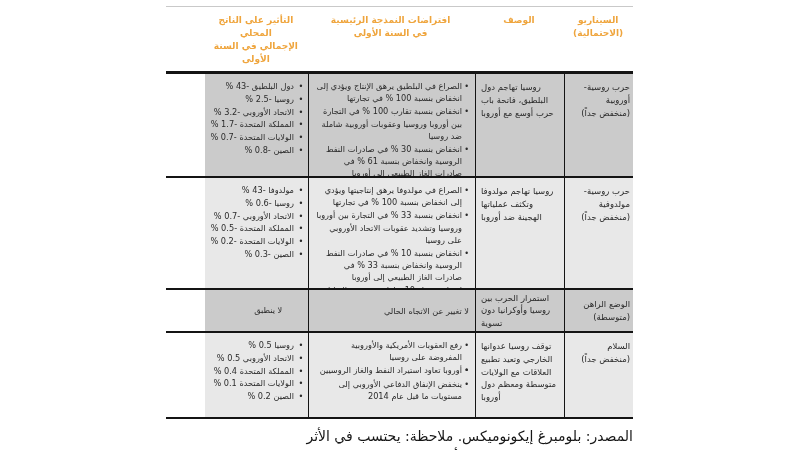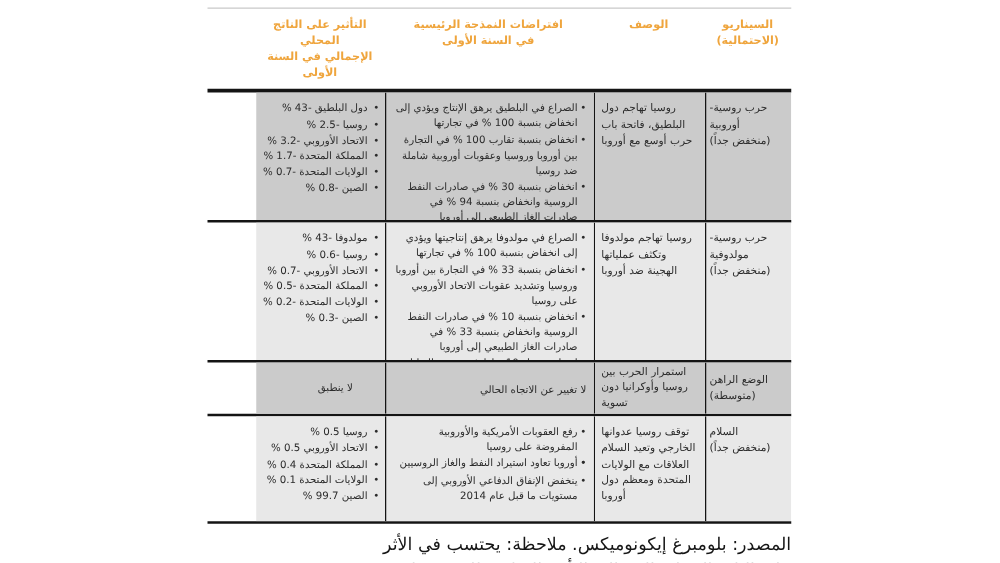--- a/index.html
+++ b/index.html
@@ -23,21 +23,21 @@
 
   
   .trow { display:flex; border-bottom:2px solid #141414; overflow:hidden; }
   .trow:last-of-type { border-bottom:3px solid #141414; }
   .trow .cell { border-left:1px solid #141414; overflow:hidden; }
   .trow .cell:last-child { border-left:none;padding-left:28px; }
   .bg-dark  { background:#cbcbcb; }
   .bg-light { background:#e8e8e8; }
   .r1 { height:104px; } .r2 { height:112px; } .r3 { height:43px; } .r4 { height:86px; }
 
-  .scn { text-align:left; font-size:8.5px; line-height:1.5; padding:7px 3px; }
+  .scn { text-align:right; font-size:8.5px; line-height:1.5; padding:7px 3px; }
   .desc{ text-align:left; font-size:8.5px; line-height:1.5; padding:7px 5px; }
   .asm { font-size:8.2px; line-height:1.48; padding:6px 6px; text-align:right; }
   .imp { font-size:8.2px; line-height:1.55; padding:6px 5px; text-align:right; }
 
   
   .ai { position:relative; padding-right:7px; margin-bottom:1px; }
   .ai .bullet { position:absolute; right:0; top:0; }
   
   .ii { white-space:nowrap; }
   .ii .bullet { margin-left:2px; }
@@ -70,21 +70,21 @@
 
     <div class="trow r1">
       <div class="cell c-scn scn bg-dark">
         <div>حرب روسية-أوروبية</div>
         <div>(منخفض جداً)</div>
       </div>
       <div class="cell c-desc desc bg-dark">روسيا تهاجم دول البلطيق، فاتحة باب حرب أوسع مع أوروبا</div>
       <div class="cell c-asm asm bg-dark">
           <div class="ai"><span class="bullet">•</span> <span>الصراع في البلطيق يرهق الإنتاج ويؤدي إلى انخفاض بنسبة 100 % في تجارتها</span></div>
           <div class="ai"><span class="bullet">•</span> <span>انخفاض بنسبة تقارب 100 % في التجارة بين أوروبا وروسيا وعقوبات أوروبية شاملة ضد روسيا</span></div>
-          <div class="ai"><span class="bullet">•</span> <span>انخفاض بنسبة 30 % في صادرات النفط الروسية وانخفاض بنسبة 94 % في صادرات الغاز الطبيعي إلى أوروبا</span></div>
+          <div class="ai"><span class="bullet">•</span> <span>انخفاض بنسبة 30 % في صادرات النفط الروسية وانخفاض بنسبة 61 % في صادرات الغاز الطبيعي إلى أوروبا</span></div>
           <div class="ai"><span class="bullet">•</span> <span>ارتفاع مؤشر التقلبات (VIX) بمقدار 40 نقطة وتوسع في فروق الائتمان للاقتصادات الأوروبية الرئيسية</span></div>
         </div>
       <div class="cell c-imp imp bg-dark">
           <div class="ii"><span class="bullet">•</span> <span>دول البلطيق -43 %</span></div>
           <div class="ii"><span class="bullet">•</span> <span>روسيا -2.5 %</span></div>
           <div class="ii"><span class="bullet">•</span> <span>الاتحاد الأوروبي -3.2 %</span></div>
           <div class="ii"><span class="bullet">•</span> <span>المملكة المتحدة -1.7 %</span></div>
           <div class="ii"><span class="bullet">•</span> <span>الولايات المتحدة -0.7 %</span></div>
           <div class="ii"><span class="bullet">•</span> <span>الصين -0.8 %</span></div>
         </div>
@@ -120,33 +120,33 @@
       <div class="cell c-desc desc bg-dark vcenter" style="padding:2px 5px;">استمرار الحرب بين روسيا وأوكرانيا دون تسوية</div>
       <div class="cell c-asm asm bg-dark vcenter">لا تغيير عن الاتجاه الحالي</div>
       <div class="cell c-imp imp bg-dark vcenter center-text">لا ينطبق</div>
     </div>
 
     <div class="trow r4">
       <div class="cell c-scn scn bg-light">
         <div>السلام</div>
         <div>(منخفض جداً)</div>
       </div>
-      <div class="cell c-desc desc bg-light">توقف روسيا عدوانها الخارجي وتعيد السلام العلاقات مع الولايات المتحدة ومعظم دول أوروبا</div>
+      <div class="cell c-desc desc bg-light">توقف روسيا عدوانها الخارجي وتعيد تطبيع العلاقات مع الولايات متوسطة ومعظم دول أوروبا</div>
       <div class="cell c-asm asm bg-light">
           <div class="ai"><span class="bullet">•</span> <span>رفع العقوبات الأمريكية والأوروبية المفروضة على روسيا</span></div>
           <div class="ai"><span class="bullet">•</span> </div>
           <div class="ai"><span class="bullet">•</span> <span>أوروبا تعاود استيراد النفط والغاز الروسيين</span></div>
           <div class="ai"><span class="bullet">•</span> <span>ينخفض الإنفاق الدفاعي الأوروبي إلى مستويات ما قبل عام 2014</span></div>
         </div>
       <div class="cell c-imp imp bg-light">
           <div class="ii"><span class="bullet">•</span> <span>روسيا 0.5 %</span></div>
           <div class="ii"><span class="bullet">•</span> <span>الاتحاد الأوروبي 0.5 %</span></div>
           <div class="ii"><span class="bullet">•</span> <span>المملكة المتحدة 0.4 %</span></div>
           <div class="ii"><span class="bullet">•</span> <span>الولايات المتحدة 0.1 %</span></div>
-          <div class="ii"><span class="bullet">•</span> <span>الصين 99.7 %</span></div>
+          <div class="ii"><span class="bullet">•</span> <span>الصين 0.2 %</span></div>
         </div>
     </div>
 
     <div class="footer">
       <div class="note">المصدر: بلومبرغ إيكونوميكس. ملاحظة: يحتسب في الأثر على الناتج المحلي الإجمالي التأثير المباشر للحرب على النشاط قبل احتساب زيادة الإنفاق الدفاعي.</div>
       <div class="logo">Bloomberg</div>
     </div>
 
   </div>
 </div>

